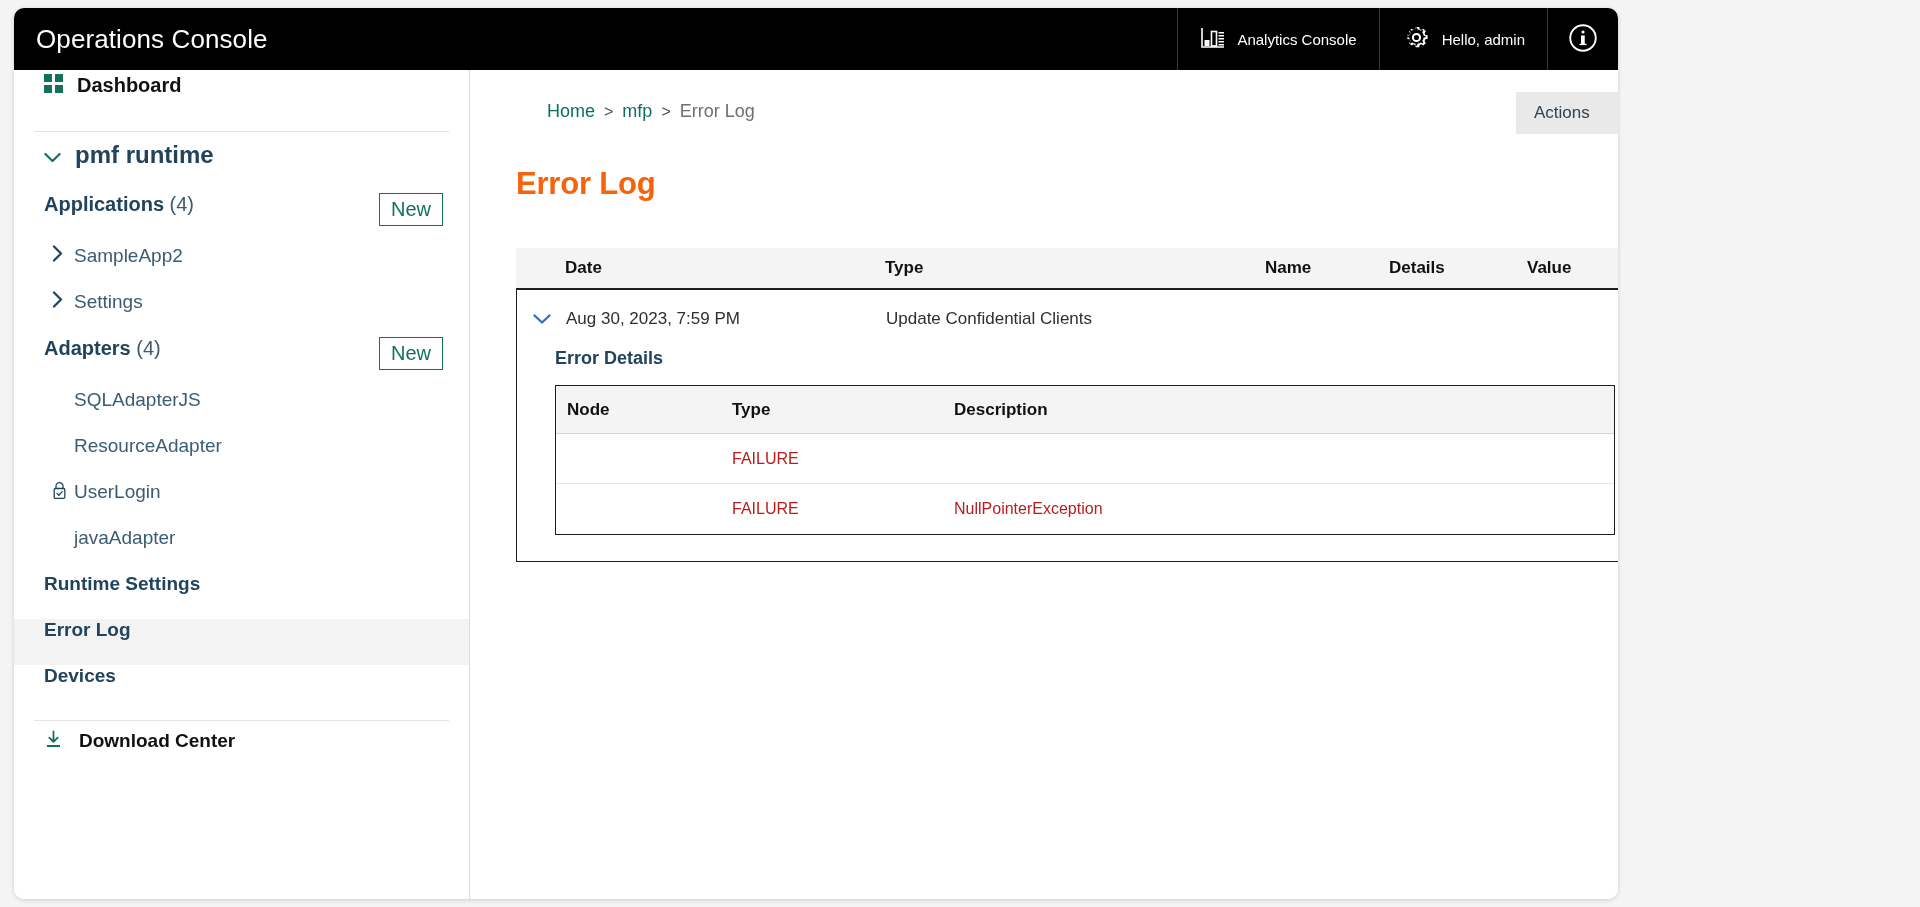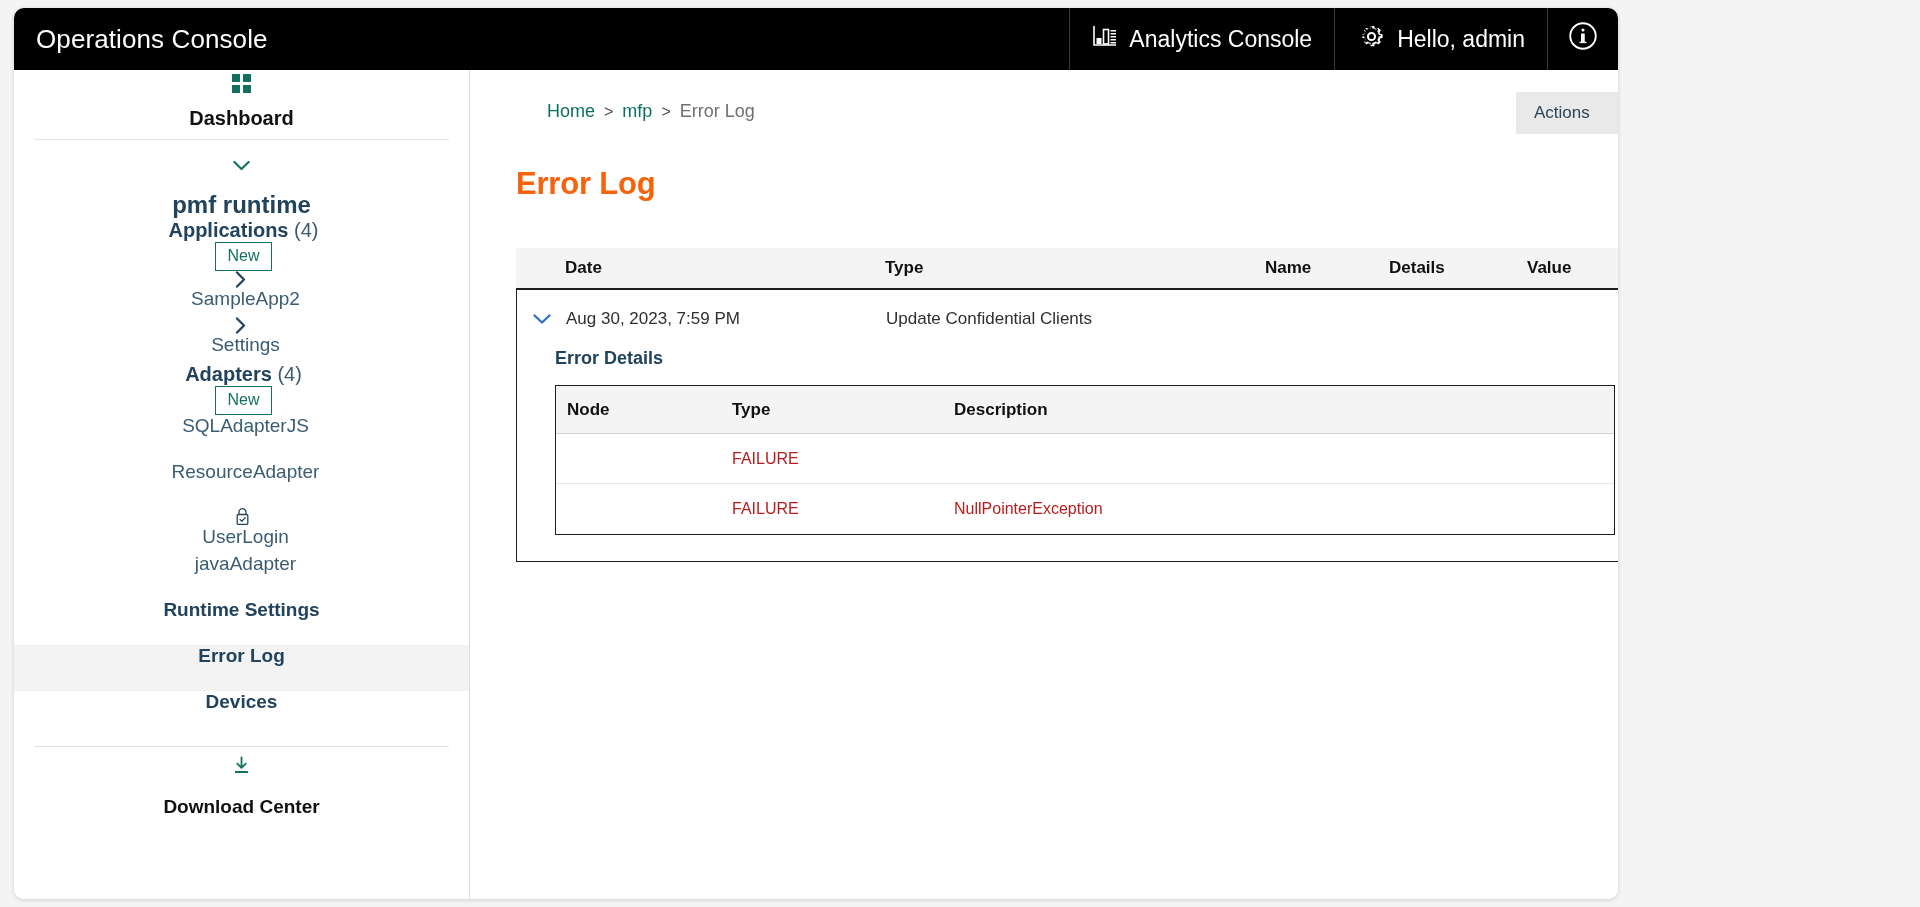--- a/index.html
+++ b/index.html
@@ -41,21 +41,21 @@
     font-weight: 400;
     letter-spacing: 0.1px;
     color: #ffffff;
   }
   .header-item {
     display: flex;
     align-items: center;
     gap: 11px;
     padding: 0 22px;
     border-left: 1px solid #393939;
-    font-size: 23px;
+    font-size: 15px;
     color: #ffffff;
     cursor: pointer;
   }
   .header-item.icon-only { padding: 0 20px; }
 
   .analytics-icon { display: block; }
   .gear-icon { display: block; }
   .info-icon { display: block; }
 
   
@@ -67,28 +67,27 @@
   
   .sidebar {
     width: 456px;
     border-right: 1px solid #dcdcdc;
     background: #ffffff;
     padding-top: 4px;
     flex-shrink: 0;
   }
   .side-row {
     display: flex;
-    align-items: center;
+    align-items: flex-start;
     min-height: 46px;
     padding: 0 30px 0 30px;
     font-size: 19px;
     color: #21435c;
     cursor: pointer;
     position: relative;
-    flex-direction: column;
   }
   .side-divider {
     height: 1px;
     background: #e3e3e3;
     margin: 9px 20px 9px 20px;
   }
 
   .dash-row { font-weight: bold; font-size: 20px; color: #111111; gap: 14px; min-height: 48px; }
   .dash-icon {
     width: 19px; height: 19px;
@@ -107,21 +106,21 @@
     color: #21435c;
     justify-content: space-between;
     min-height: 52px;
     padding-right: 26px;
   }
   .group-label .count { font-weight: normal; color: #3d5a70; }
   .new-btn {
     border: 1px solid #13705e;
     color: #13705e;
     background: #ffffff;
-    font-size: 16px;
+    font-size: 20px;
     padding: 4px 11px 5px 11px;
     font-family: "Liberation Sans", sans-serif;
     cursor: pointer;
     line-height: 1.1;
   }
 
   .child-row {
     font-size: 19px;
     color: #3b5c72;
     min-height: 46px;

